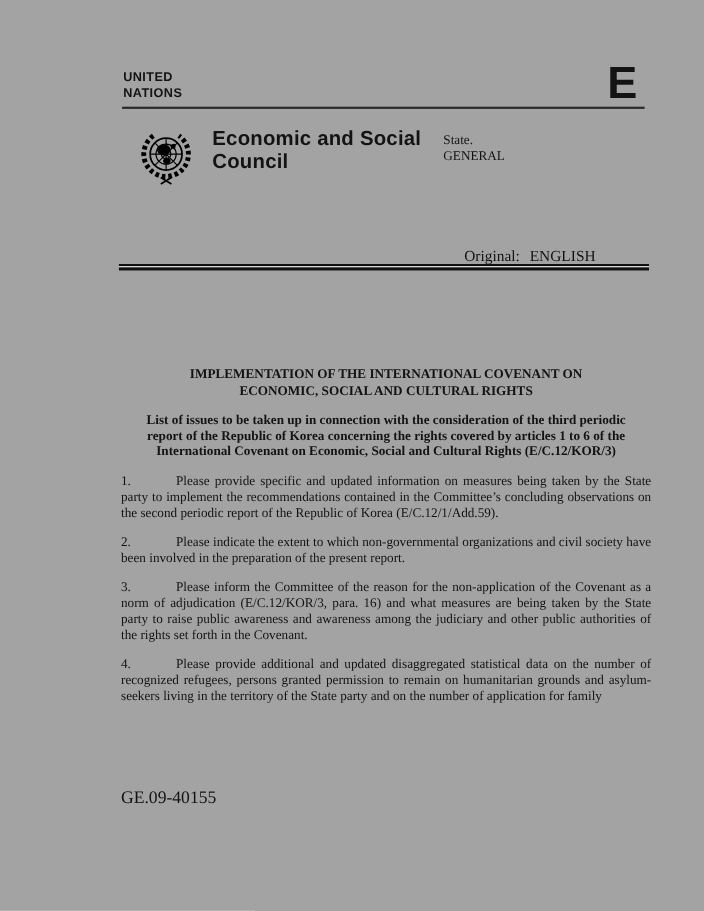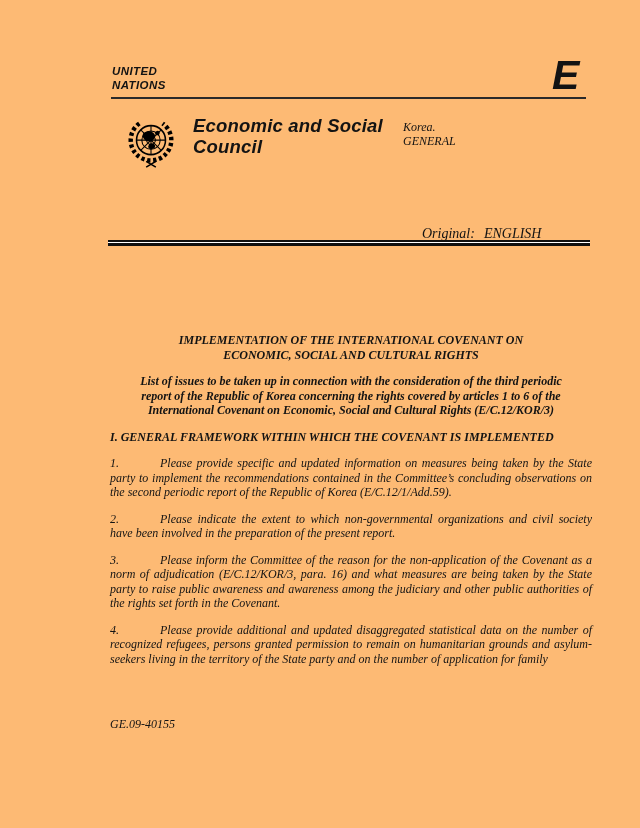--- a/index.html
+++ b/index.html
@@ -4,21 +4,21 @@
 <style>
   html,body{margin:0;padding:0;}
   body{
     width:640px;height:828px;
     background:#ffffff;
     font-family:"Liberation Serif", serif;
     color:#131313;
     position:relative;
     -webkit-font-smoothing:antialiased;
   }
-  .page{position:relative;width:640px;height:828px;background:#fdba74;overflow:hidden;font-style:italic;}
+  .page{position:relative;width:640px;height:828px;background:#a3a3a3;overflow:hidden;}
 
   
   .un-name{
     position:absolute;left:112px;top:64px;
     font-family:"Liberation Sans", sans-serif;
     font-weight:bold;font-size:11.5px;line-height:14px;letter-spacing:0.4px;
   }
   .doc-letter{
     position:absolute;left:552px;top:57px;
     font-family:"Liberation Sans", sans-serif;
@@ -52,21 +52,21 @@
   }
 
   
   .body{position:absolute;left:110px;top:333px;width:482px;font-size:12px;line-height:14.5px;}
   .title{font-weight:bold;text-align:center;white-space:pre-line;}
   .subtitle{font-weight:bold;text-align:center;white-space:pre-line;margin-top:12px;}
   .heading{font-weight:bold;margin-top:12px;}
   .para{margin-top:12px;text-align:justify;}
   .num{display:inline-block;width:50px;}
 
-  .footer-ref{position:absolute;left:110px;top:717px;font-size:12px;}
+  .footer-ref{position:absolute;left:110px;top:717px;font-size:16px;}
 </style>
 </head>
 <body>
 
 <div class="page">
 
   <div class="un-name">
     <div>UNITED</div>
     <div>NATIONS</div>
   </div>
@@ -82,37 +82,36 @@
     <path d="M24 19 q5 -4 10 -1 q4 3 1 7 q-4 4 -9 1 q-4 -3 -2 -7 z" fill="#000"></path>
     <path d="M30 30 q4 -2 6 1 q1 3 -2 4 q-4 1 -5 -2 z" fill="#000"></path>
     <path d="M37 17 q3 -2 4 1 q0 3 -3 3 q-3 -1 -1 -4 z" fill="#000"></path>
     <path d="M27 48 L37 54 M37 48 L27 54" stroke="#000" stroke-width="1.6"></path>
   </svg>
 
   <div class="council">Economic and Social
 Council</div>
 
   <div class="meta-distr">
-    <div>Korea.</div>
+    <div>State.</div>
     <div>GENERAL</div>
   </div>
   <div class="meta-orig">
     <span>Original:</span><span class="lang">ENGLISH</span>
   </div>
 
   <div class="thick-rule"></div>
 
 
   <main class="body">
     <div class="title">IMPLEMENTATION OF THE INTERNATIONAL COVENANT ON
 ECONOMIC, SOCIAL AND CULTURAL RIGHTS</div>
     <div class="subtitle">List of issues to be taken up in connection with the consideration of the third periodic
 report of the Republic of Korea concerning the rights covered by articles 1 to 6 of the
 International Covenant on Economic, Social and Cultural Rights (E/C.12/KOR/3)</div>
-    <div class="heading">I. GENERAL FRAMEWORK WITHIN WHICH THE COVENANT IS IMPLEMENTED</div>
     <div>
         <div class="para"><span class="num">1.</span><span>Please provide specific and updated information on measures being taken by the State party to implement the recommendations contained in the Committee’s concluding observations on the second periodic report of the Republic of Korea (E/C.12/1/Add.59).</span></div>
         <div class="para"><span class="num">2.</span><span>Please indicate the extent to which non-governmental organizations and civil society have been involved in the preparation of the present report.</span></div>
         <div class="para"><span class="num">3.</span><span>Please inform the Committee of the reason for the non-application of the Covenant as a norm of adjudication (E/C.12/KOR/3, para. 16) and what measures are being taken by the State party to raise public awareness and awareness among the judiciary and other public authorities of the rights set forth in the Covenant.</span></div>
         <div class="para"><span class="num">4.</span><span>Please provide additional and updated disaggregated statistical data on the number of recognized refugees, persons granted permission to remain on humanitarian grounds and asylum-seekers living in the territory of the State party and on the number of application for family</span></div>
       </div>
   </main>
 
   <div class="footer-ref">GE.09-40155</div>
 

